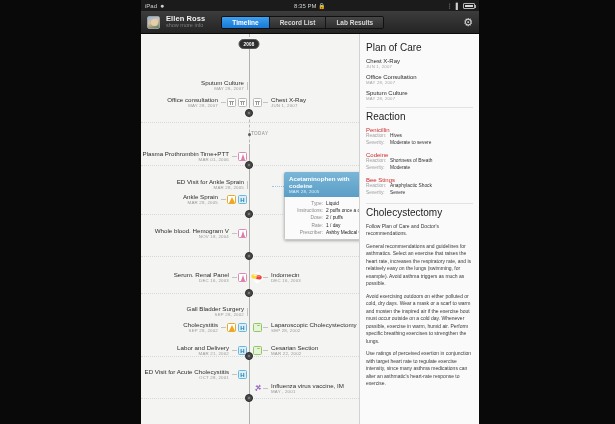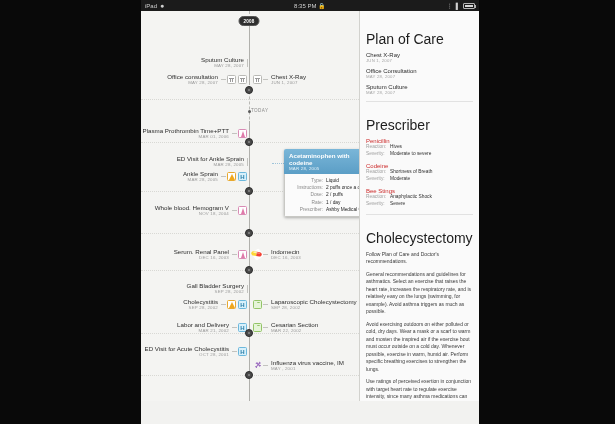--- a/index.html
+++ b/index.html
@@ -176,21 +176,21 @@
   .popup-body { background:#fbfbfb; border:1px solid #c8c8c4; border-top:none; padding:3px 4px; }
   .prow { display:flex; font-size:4.8px; line-height:1.5; }
   .plabel { color:#8a8a8a; width:34px; text-align:right; margin-right:3px; flex:none; }
   .pval { color:#222; }
   .popup-leader {
     position:absolute; left:131px; top:152px; width:12px; height:0;
     border-top:1px dotted #9fc4da; z-index:5;
   }
 
   
-  .sec-title { font-size:14px; color:#1d1d1d; margin:15px 0 5px; }
+  .sec-title { font-size:10px; color:#1d1d1d; margin:3px 0 5px; }
   .sec-sep { border-top:1px solid #e2e2e2; margin:6px 0 0; }
   .poc-item { margin-bottom:5px; }
   .poc-name { font-size:6px; color:#2b2b2b; }
   .poc-date { font-size:4.3px; color:#a5a5a5; letter-spacing:.2px; }
   .alg-name { font-size:6px; color:#cc2b2b; margin-top:5px; }
   .alg-row { display:flex; font-size:4.8px; line-height:1.45; }
   .alg-k { color:#a0a0a0; width:24px; flex:none; }
   .alg-v { color:#303030; }
   .rec-p { font-size:5px; color:#3a3a3a; line-height:1.5; margin-bottom:5px; }
 </style>
@@ -214,20 +214,33 @@
       </div>
       <div class="sb-right">
         <span>⋮</span>
         <span>▌</span>
         <span class="batt">
             <i></i>
           </span>
       </div>
     </div>
 
+    <div class="navbar">
+      <div class="avatar"></div>
+      <div class="patient">
+        <div class="pname">Ellen Ross</div>
+        <div class="pmore">show more info</div>
+      </div>
+      <div class="tabs">
+        <div class="tab active">Timeline</div>
+        <div class="tab">Record List</div>
+        <div class="tab">Lab Results</div>
+      </div>
+      <div class="gear">⚙</div>
+    </div>
 
     <div class="content">
 
       <div class="timeline-pane">
         <div class="axis"></div>
         <div class="axis-solid" style="top:14px;height:60px"></div>
         <div class="axis-solid" style="top:110px;height:300px"></div>
 
         <div class="year-badge" style="top:5px">2008</div>
 
@@ -453,21 +466,21 @@
         <div class="poc-item">
           <div class="poc-name">Office Consultation</div>
           <div class="poc-date">MAY 28, 2007</div>
         </div>
         <div class="poc-item">
           <div class="poc-name">Sputum Culture</div>
           <div class="poc-date">MAY 28, 2007</div>
         </div>
 
         <div class="sec-sep"></div>
-        <div class="sec-title">Prescriber</div>
+        <div class="sec-title">Reaction</div>
 
         <div>
           <div class="alg-name">Penicillin</div>
           <div class="alg-row">
             <span class="alg-k">Reaction:</span>
             <span class="alg-v">Hives</span>
           </div>
           <div class="alg-row">
             <span class="alg-k">Severity:</span>
             <span class="alg-v">Moderate to severe</span>

